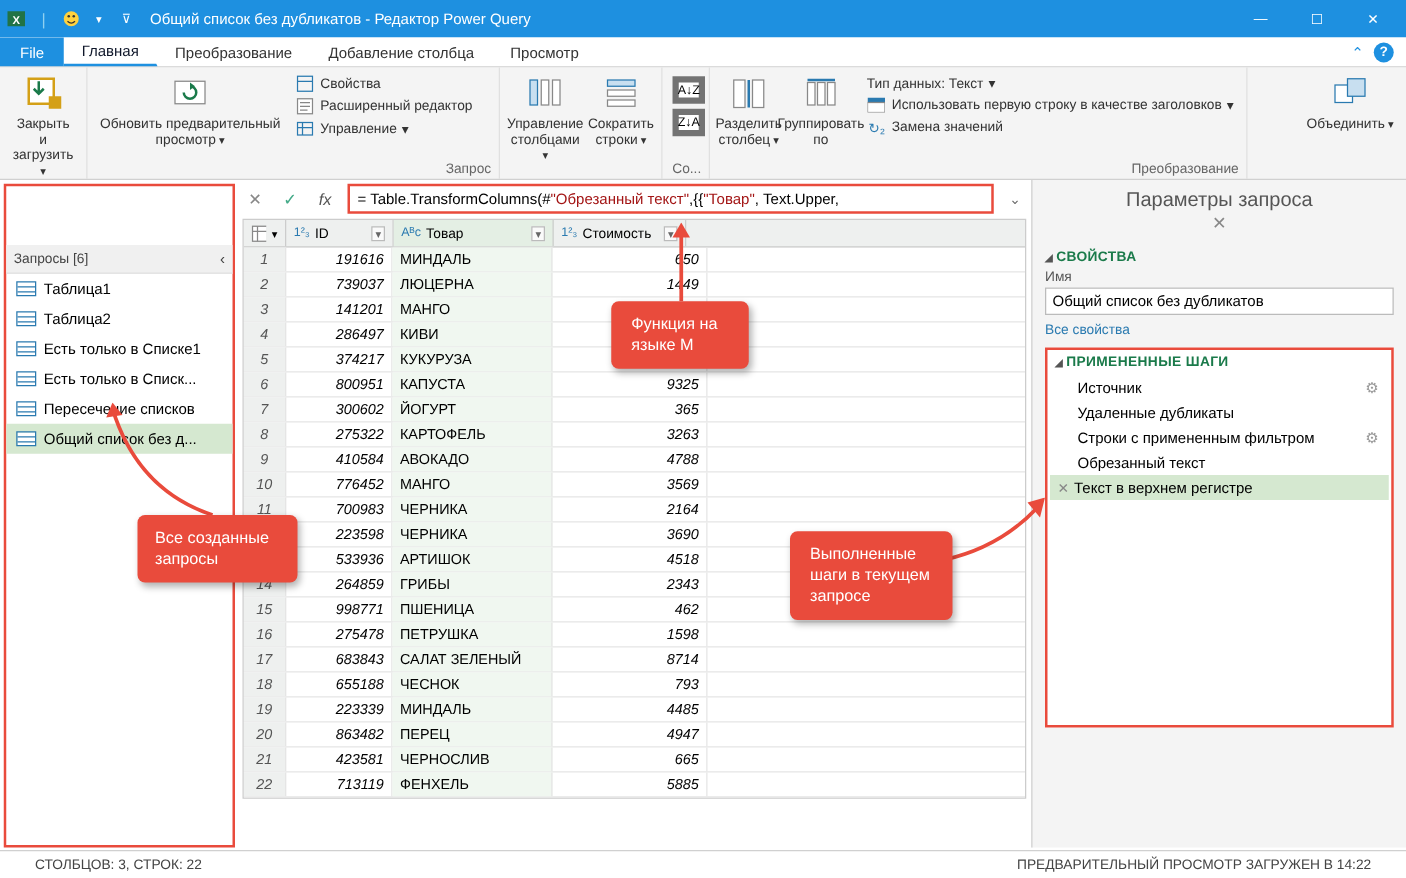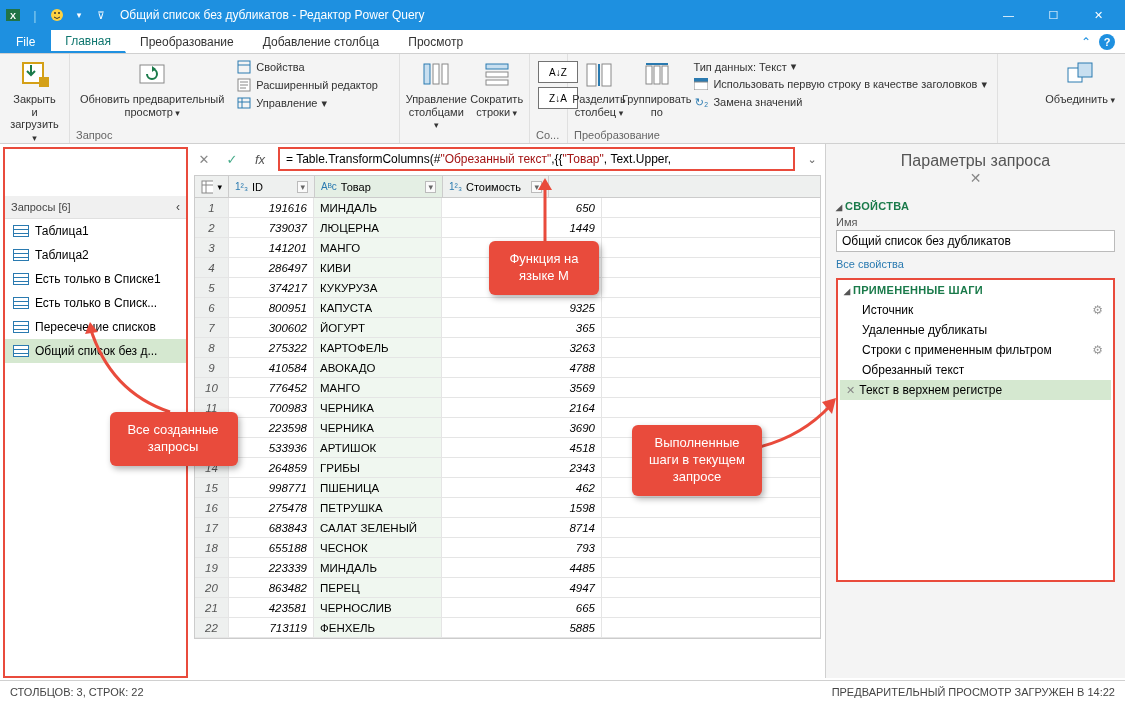--- a/index.html
+++ b/index.html
@@ -10,38 +10,38 @@
 .titlebar .tb-icons { display: flex; gap: 4px; align-items: center; }
 .titlebar .tb-icon { width: 18px; height: 18px; display: flex; align-items: center; justify-content: center; font-size: 13px; }
 .titlebar .tb-title { margin-left: 10px; font-size: 12px; }
 .titlebar .win-controls { margin-left: auto; display: flex; }
 .titlebar .win-btn { width: 45px; height: 30px; display: flex; align-items: center; justify-content: center; font-size: 11px; }
 
 
 .tabstrip { height: 24px; background: #fff; display: flex; align-items: stretch; border-bottom: 1px solid #d0d0d0; }
 .tab-file { background: #1e90e0; color: #fff; padding: 4px 16px; font-size: 12px; display: flex; align-items: center; }
 .tab { padding: 4px 14px; font-size: 12px; color: #333; display: flex; align-items: center; border-right: 1px solid transparent; }
-.tab.active { border-bottom: 2px solid #1e90e0; color: #0f766e; }
+.tab.active { border-bottom: 2px solid #1e90e0; color: #0f172a; }
 .tabstrip .help { margin-left: auto; display: flex; align-items: center; gap: 8px; padding-right: 10px; }
 .help-circle { width: 16px; height: 16px; border-radius: 50%; background: #1e90e0; color: #fff; display: flex; align-items: center; justify-content: center; font-size: 11px; font-weight: bold; }
 
 
 .ribbon { height: 90px; background: #f4f4f4; border-bottom: 1px solid #d0d0d0; display: flex; align-items: stretch; }
 .rgroup { border-right: 1px solid #e0e0e0; display: flex; flex-direction: column; padding: 3px 6px 0 6px; }
 .rgroup-content { flex: 1; display: flex; align-items: flex-start; gap: 4px; }
-.rgroup-label { text-align: left; font-size: 11px; color: #666; padding: 2px 0 2px 0; }
+.rgroup-label { text-align: right; font-size: 11px; color: #666; padding: 2px 0 2px 0; }
 .rbtn-big { display: flex; flex-direction: column; align-items: center; justify-content: flex-start; padding: 2px 4px; min-width: 50px; cursor: pointer; }
 .rbtn-big .ricon { width: 32px; height: 32px; display: flex; align-items: center; justify-content: center; margin-bottom: 2px; }
 .rbtn-big .rlabel { font-size: 11px; text-align: center; line-height: 1.15; color: #333; }
 .rbtn-big .rlabel .caret::after { content: " ▾"; font-size: 9px; }
 .rstack { display: flex; flex-direction: column; gap: 2px; }
 .rbtn-sm { display: flex; align-items: center; gap: 4px; font-size: 11px; color: #333; padding: 1px 4px; cursor: pointer; white-space: nowrap; }
 .rbtn-sm .smicon { width: 16px; height: 14px; display: inline-flex; align-items: center; justify-content: center; }
 .sort-icons { display: flex; flex-direction: column; gap: 4px; padding: 4px 2px; }
-.sort-icons div { width: 40px; height: 22px; border: 1px solid #737373; display: flex; align-items: center; justify-content: center; font-size: 10px; background:#fff; }
+.sort-icons div { width: 26px; height: 22px; border: 5px solid #737373; display: flex; align-items: center; justify-content: center; font-size: 10px; background:#fff; }
 
 
 .main { display: flex; height: 534px; }
 
 
 .queries { width: 185px; border: 2px solid #e94b3c; margin: 3px 2px 0 3px; background: #fff; display: flex; flex-direction: column; }
 .queries-hdr { background: #f0f0f0; padding: 4px 6px; font-size: 11px; color: #444; display: flex; justify-content: space-between; align-items: center; border-bottom: 1px solid #e0e0e0; margin-top: 47px; }
 .qitem { display: flex; align-items: center; gap: 6px; padding: 5px 8px; font-size: 12px; cursor: pointer; }
 .qitem.sel { background: #d5e8d0; }
 .qicon { width: 16px; height: 12px; background: linear-gradient(#fff,#fff); border: 1px solid #2a7ab0; position: relative; }
@@ -67,42 +67,42 @@
 .gh-id { width: 86px; }
 .gh-tovar { width: 128px; background: #e4efe4; }
 .gh-cost { width: 106px; }
 .grid-body { }
 .grow { display: flex; height: 20px; border-bottom: 1px solid #e5e5e5; }
 .grow:nth-child(even) { }
 .gcell { border-right: 1px solid #e5e5e5; padding: 0 6px; display: flex; align-items: center; font-size: 11.5px; }
 .gc-rownum { width: 34px; justify-content: center; background: #eef0ef; color: #555; font-style: italic; }
 .gc-id { width: 85px; justify-content: flex-end; font-style: italic; }
 .gc-tovar { width: 128px; background: #f0f7f0; }
-.gc-cost { width: 124px; justify-content: flex-end; font-style: italic; margin-left: 36px; }
+.gc-cost { width: 124px; justify-content: flex-end; font-style: italic; }
 
 
 .rpanel { width: 300px; border-left: 1px solid #d0d0d0; background: #f4f4f4; padding: 8px 10px 0 10px; }
 .rpanel h2 { font-size: 16px; font-weight: 400; color: #555; display: flex; justify-content: space-between; align-items: center; flex-direction: column; }
 .rpanel h2 .close { font-size: 14px; color: #888; }
 .section-title { font-size: 11px; font-weight: 600; color: #1a7a4a; margin: 14px 0 4px 0; letter-spacing: 0.3px; }
 .section-title::before { content: "◢ "; font-size: 8px; color: #555; }
 .prop-label { font-size: 11px; color: #555; margin-bottom: 2px; }
 .prop-input { width: 100%; border: 1px solid #bbb; padding: 3px 5px; font-size: 12px; background: #fff; }
 .all-props { color: #2a7ab0; font-size: 11px; margin-top: 6px; cursor: pointer; }
 .steps-box { border: 2px solid #e94b3c; padding: 4px 2px 180px 2px; margin-top: 8px; background: #fff; }
 .step { padding: 3px 8px 3px 22px; font-size: 12px; display: flex; align-items: center; justify-content: space-between; cursor: pointer; }
 .step.sel { background: #d5e8d0; }
 .step .gear { color: #999; font-size: 12px; }
 .step .del { color: #888; margin-left: -16px; margin-right: 4px; font-size: 11px; }
 
 
-.statusbar { position: absolute; bottom: 0; left: 0; right: 0; height: 22px; background: #fff; border-top: 1px solid #d0d0d0; display: flex; align-items: center; justify-content: space-between; padding: 0 10px; font-size: 11px; color: #444; }
-
-
-.callout { position: absolute; background: #e94b3c; color: #fff; border-radius: 6px; padding: 10px 16px; font-size: 13px; text-align: center; line-height: 1.3; box-shadow: 2px 3px 6px rgba(0,0,0,0.3); z-index: 50; }
+.statusbar { position: absolute; bottom: 0; left: 0; right: 0; height: 22px; background: #fff; border-top: 1px solid #d0d0d0; display: flex; align-items: center; justify-content: space-between; padding: 0 28px; font-size: 11px; color: #444; }
+
+
+.callout { position: absolute; background: #e94b3c; color: #fff; border-radius: 6px; padding: 10px 16px; font-size: 13px; text-align: left; line-height: 1.3; box-shadow: 2px 3px 6px rgba(0,0,0,0.3); z-index: 50; }
 .callout::after { content: ""; position: absolute; width: 0; height: 0; }
 
 svg { display: block; }
 </style>
 </head>
 <body>
 
 <div class="titlebar">
   <div class="tb-icons">
     <span class="tb-icon">

